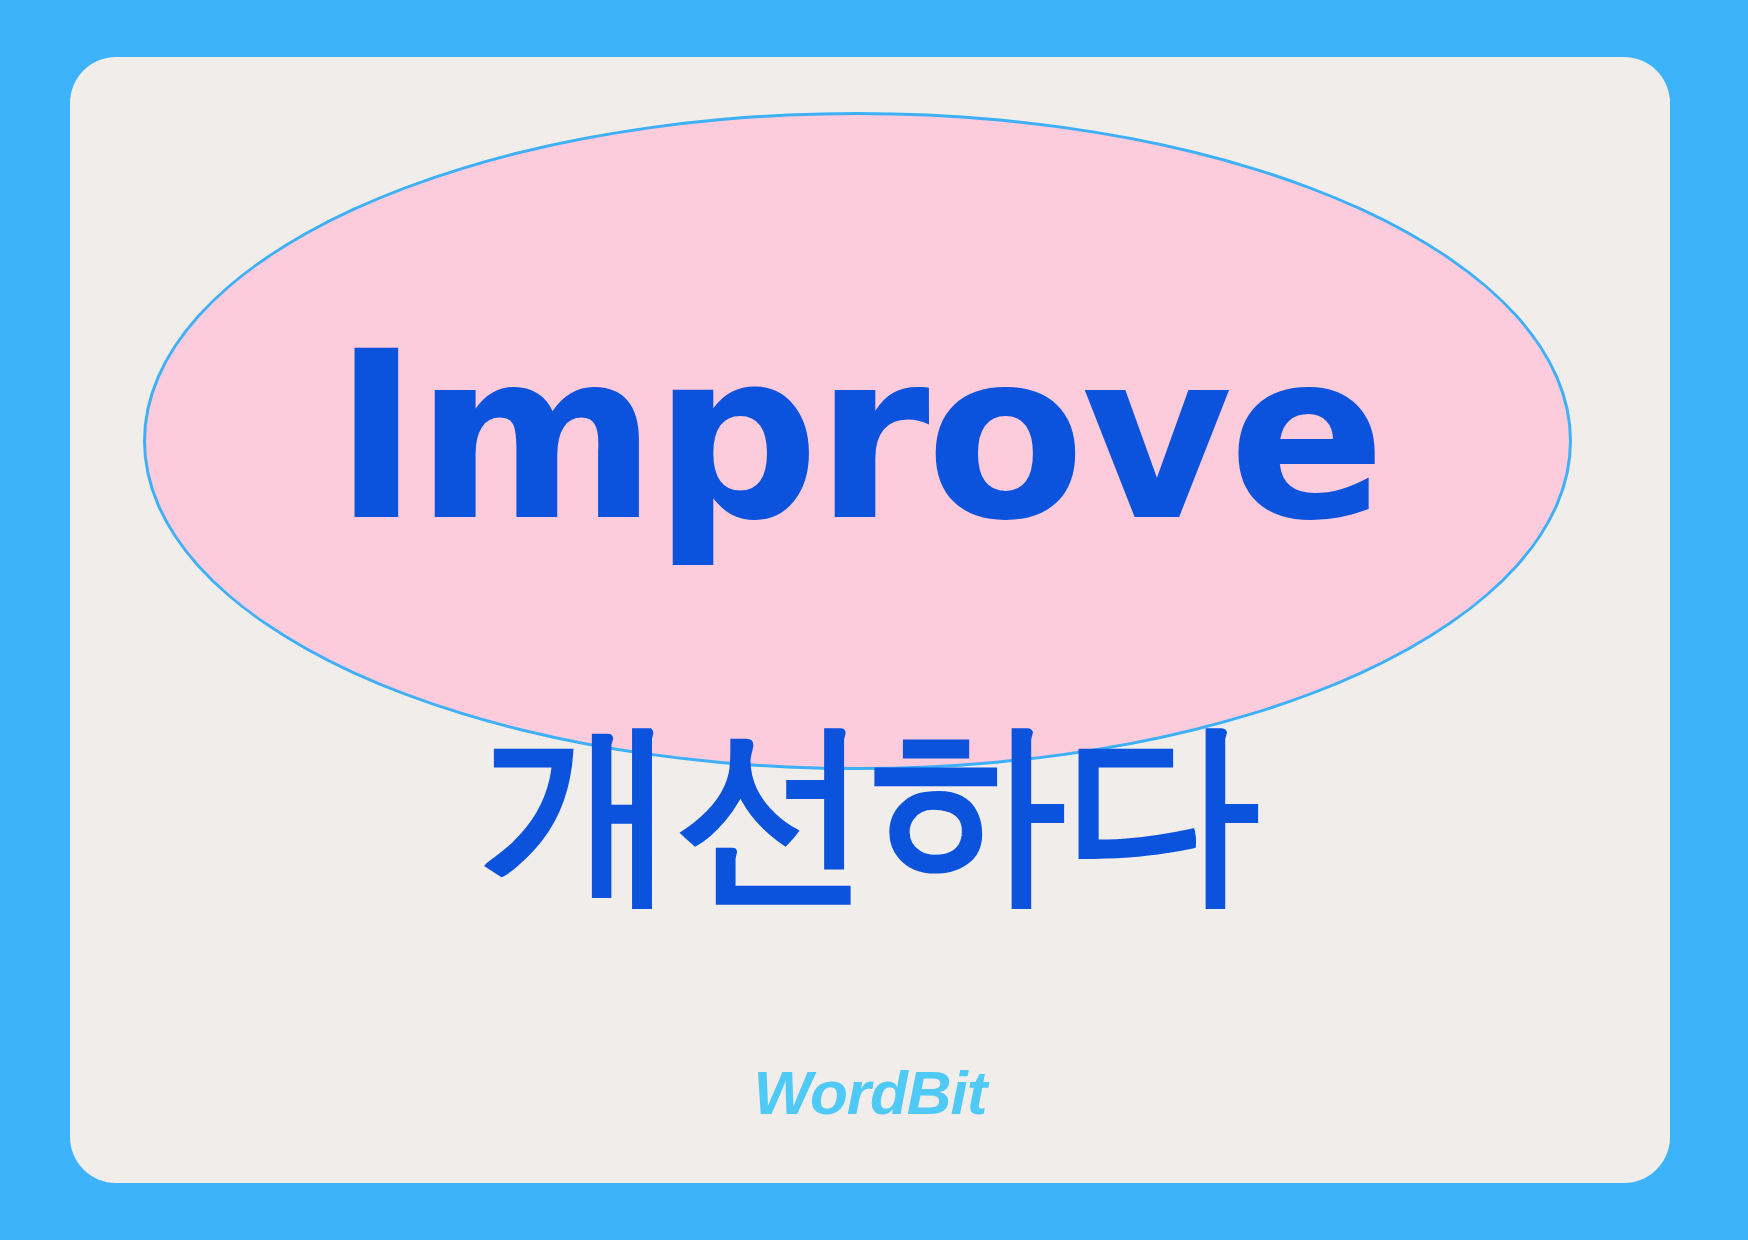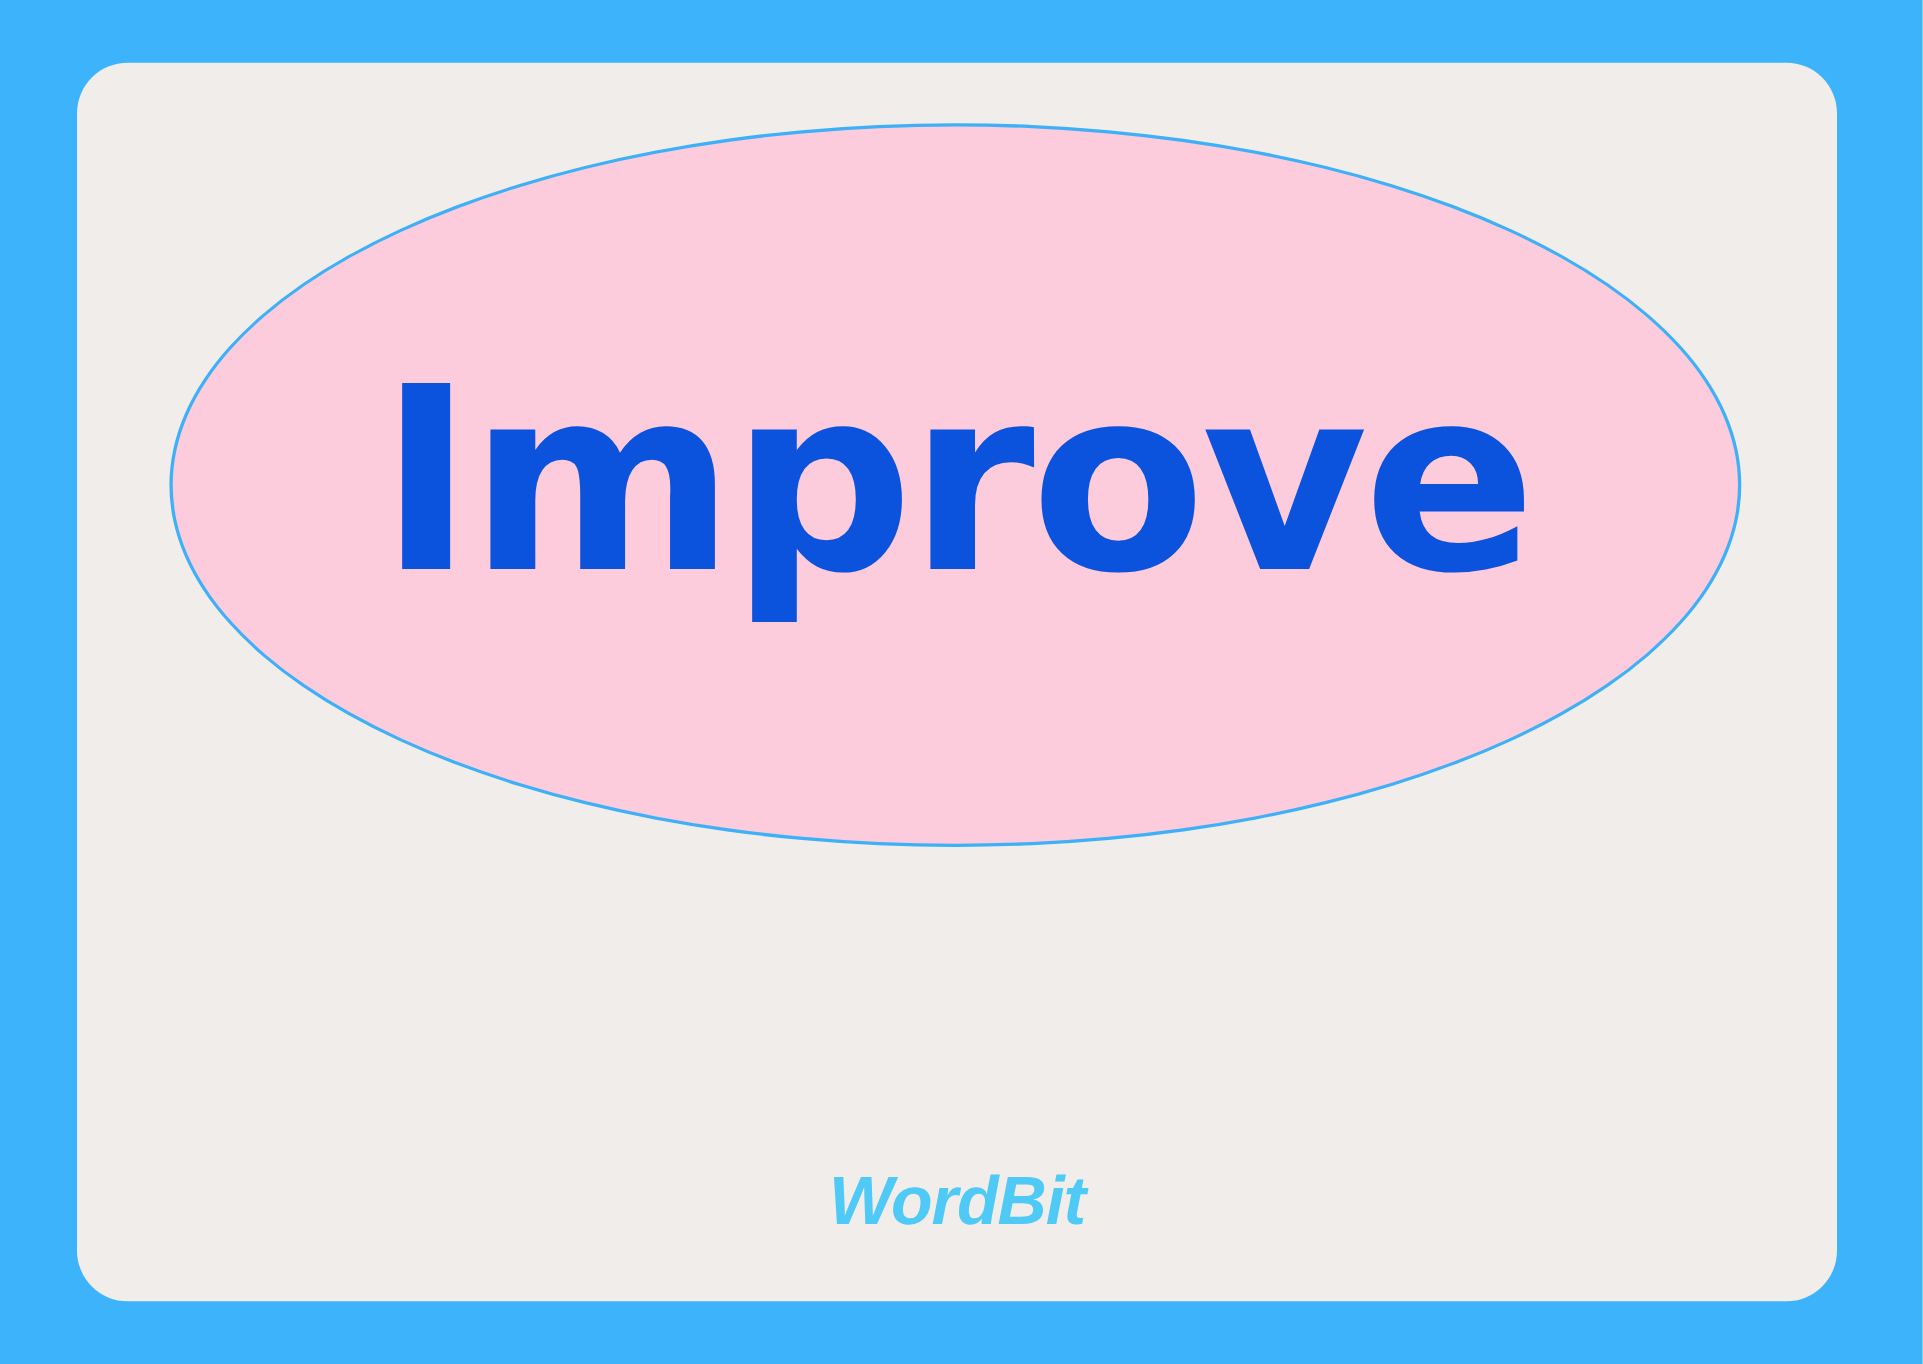--- a/index.html
+++ b/index.html
@@ -26,21 +26,21 @@
     top: 57px;
     width: 1600px;
     height: 1126px;
     background: #F0EDEA;
     border-radius: 46px;
     overflow: hidden;
   }
 
   #ellipse-wrap {
     position: absolute;
-    left: 84px;           
+    left: 73px;           
     top: 55px;            
     width: 1429px;
     height: 658px;
   }
 
   #ellipse-shape {
     position: absolute;
     inset: 0;
     border-radius: 50%;
     background: #FCCBDC;
@@ -104,18 +104,19 @@
 
 <div id="flashcard-root">
 
   <div id="card">
 
     <div id="ellipse-wrap">
       <div id="ellipse-shape"></div>
       <div id="word-en">Improve</div>
     </div>
 
+    <div id="word-ko">개선하다</div>
 
     <div id="brand-logo">WordBit</div>
 
   </div>
 
 </div>
 
 </body></html>

